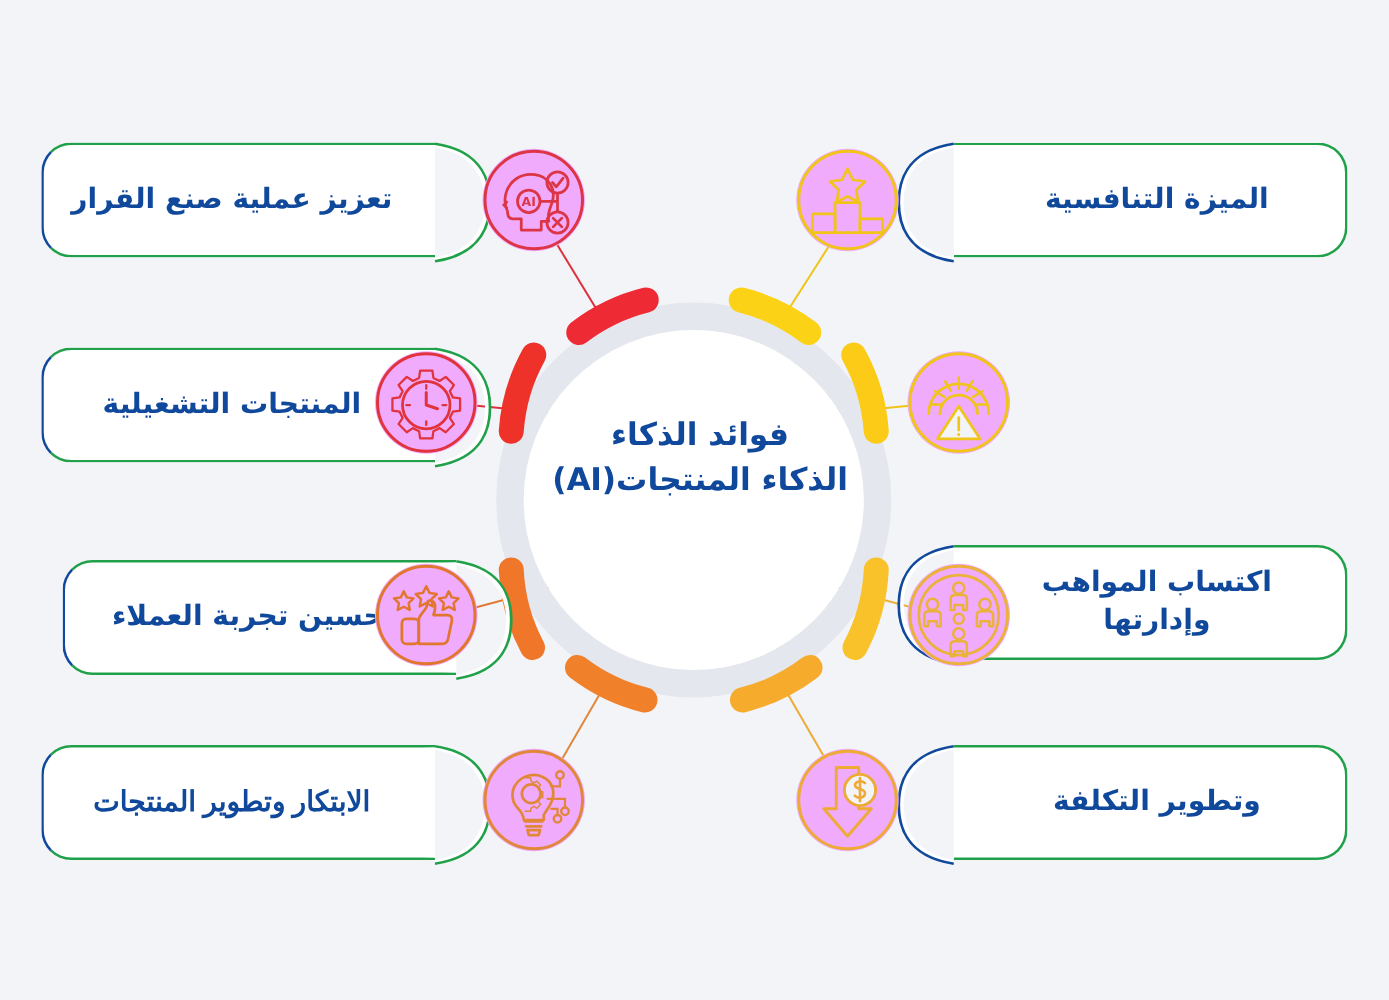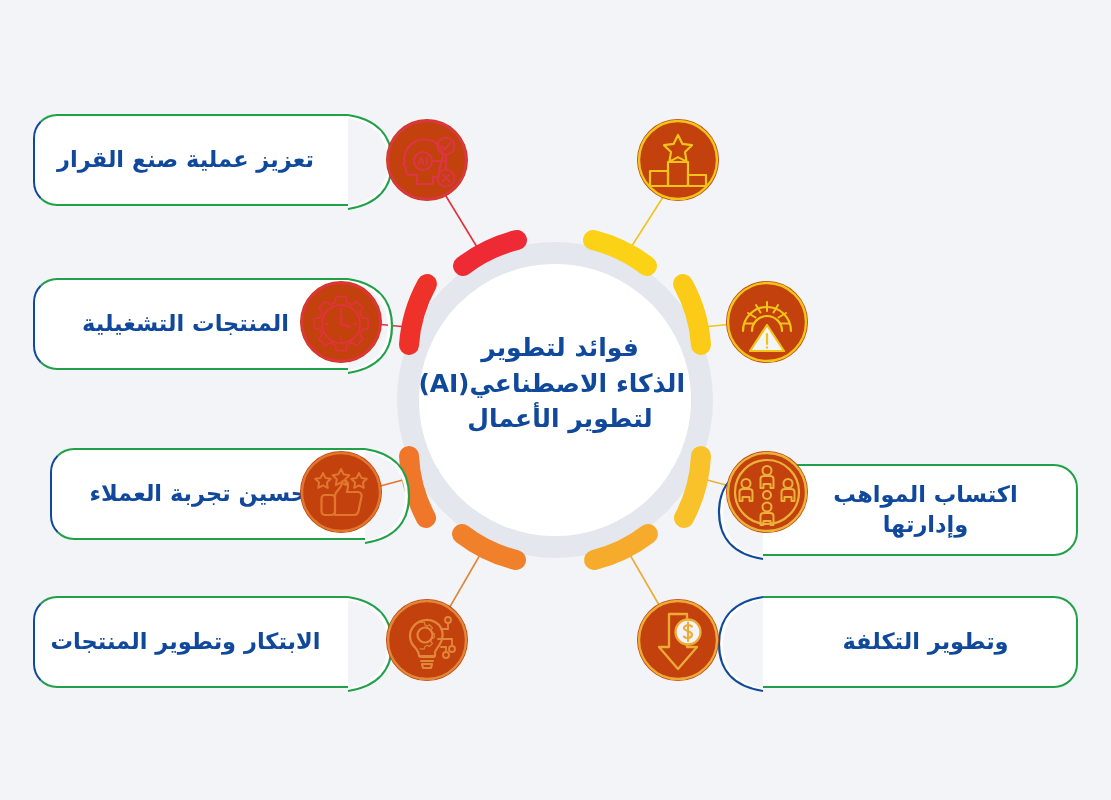--- a/index.html
+++ b/index.html
@@ -109,21 +109,21 @@
   }
   .notch-left  { left: 313px; }
   .notch-right { right: 313px; }
 
   
   .icon-badge {
     position: absolute;
     width: 82px;
     height: 82px;
     border-radius: 50%;
-    background: #c2410c;
+    background: #f0abfc;
     display: flex;
     align-items: flex-end;
     justify-content: center;
     box-sizing: border-box;
   }
   .icon-badge svg { display: block; }
 </style>
 </head>
 <body>
 
@@ -160,23 +160,22 @@
 
       <path d="M 683 284 A 147 147 0 0 1 701 345" stroke="#fbcb17"></path>
 
       <path d="M 701 456 A 147 147 0 0 1 684 518" stroke="#f9c22a"></path>
 
       <path d="M 648 534 A 147 147 0 0 1 594 560" stroke="#f7ab2d"></path>
     </g>
   </svg>
 
   <div class="center-title">
-    <span>فوائد لتطوير</span>
-    <span>الذكاء الاصطناعي(AI)</span>
-    <span>لتطوير الأعمال</span>
+    <span>فوائد الذكاء</span>
+    <span>الذكاء المنتجات(AI)</span>
   </div>
 
   <div class="pill pill-left" style="top:114px;">
     <div class="pill-text">تعزيز عملية صنع القرار</div>
     <svg class="notch notch-left" viewBox="0 0 48 96">
       <path d="M 0 0 C 40 6 44 34 44 48 C 44 62 40 90 0 96 L 0 92 C 36 86 40 60 40 48 C 40 36 36 10 0 4 Z" fill="#ffffff"></path>
       <path d="M 0 1 C 40 7 44 34 44 48 C 44 62 40 89 0 95" fill="none" stroke="#21a04a" stroke-width="2.2"></path>
     </svg>
   </div>
 
@@ -189,31 +188,38 @@
   </div>
 
   <div class="pill pill-left" style="top:448px;margin-left:17px;">
     <div class="pill-text">تحسين تجربة العملاء</div>
     <svg class="notch notch-left" viewBox="0 0 48 96">
       <path d="M 0 0 C 40 6 44 34 44 48 C 44 62 40 90 0 96 L 0 92 C 36 86 40 60 40 48 C 40 36 36 10 0 4 Z" fill="#ffffff"></path>
       <path d="M 0 1 C 40 7 44 34 44 48 C 44 62 40 89 0 95" fill="none" stroke="#21a04a" stroke-width="2.2"></path>
     </svg>
   </div>
 
-  <div class="pill pill-left" style="top:596px;">
+  <div class="pill pill-left" style="top:596px;font-family:Liberation Serif, serif;">
     <div class="pill-text">الابتكار وتطوير المنتجات</div>
     <svg class="notch notch-left" viewBox="0 0 48 96">
       <path d="M 0 0 C 40 6 44 34 44 48 C 44 62 40 90 0 96 L 0 92 C 36 86 40 60 40 48 C 40 36 36 10 0 4 Z" fill="#ffffff"></path>
       <path d="M 0 1 C 40 7 44 34 44 48 C 44 62 40 89 0 95" fill="none" stroke="#21a04a" stroke-width="2.2"></path>
     </svg>
   </div>
 
-
-
-  <div class="pill pill-right" style="top:464px;">
+  <div class="pill pill-right" style="top:114px;">
+    <div class="pill-text">الميزة التنافسية</div>
+    <svg class="notch notch-right" viewBox="0 0 48 96">
+      <path d="M 48 0 C 8 6 4 34 4 48 C 4 62 8 90 48 96 L 48 92 C 12 86 8 60 8 48 C 8 36 12 10 48 4 Z" fill="#ffffff"></path>
+      <path d="M 48 1 C 8 7 4 34 4 48 C 4 62 8 89 48 95" fill="none" stroke="#10499c" stroke-width="2.2"></path>
+    </svg>
+  </div>
+
+
+  <div class="pill pill-right" style="top:436px;">
     <div class="pill-text">اكتساب المواهب
 وإدارتها</div>
     <svg class="notch notch-right" viewBox="0 0 48 96">
       <path d="M 48 0 C 8 6 4 34 4 48 C 4 62 8 90 48 96 L 48 92 C 12 86 8 60 8 48 C 8 36 12 10 48 4 Z" fill="#ffffff"></path>
       <path d="M 48 1 C 8 7 4 34 4 48 C 4 62 8 89 48 95" fill="none" stroke="#10499c" stroke-width="2.2"></path>
     </svg>
   </div>
 
   <div class="pill pill-right" style="top:596px;">
     <div class="pill-text">وتطوير التكلفة</div>

